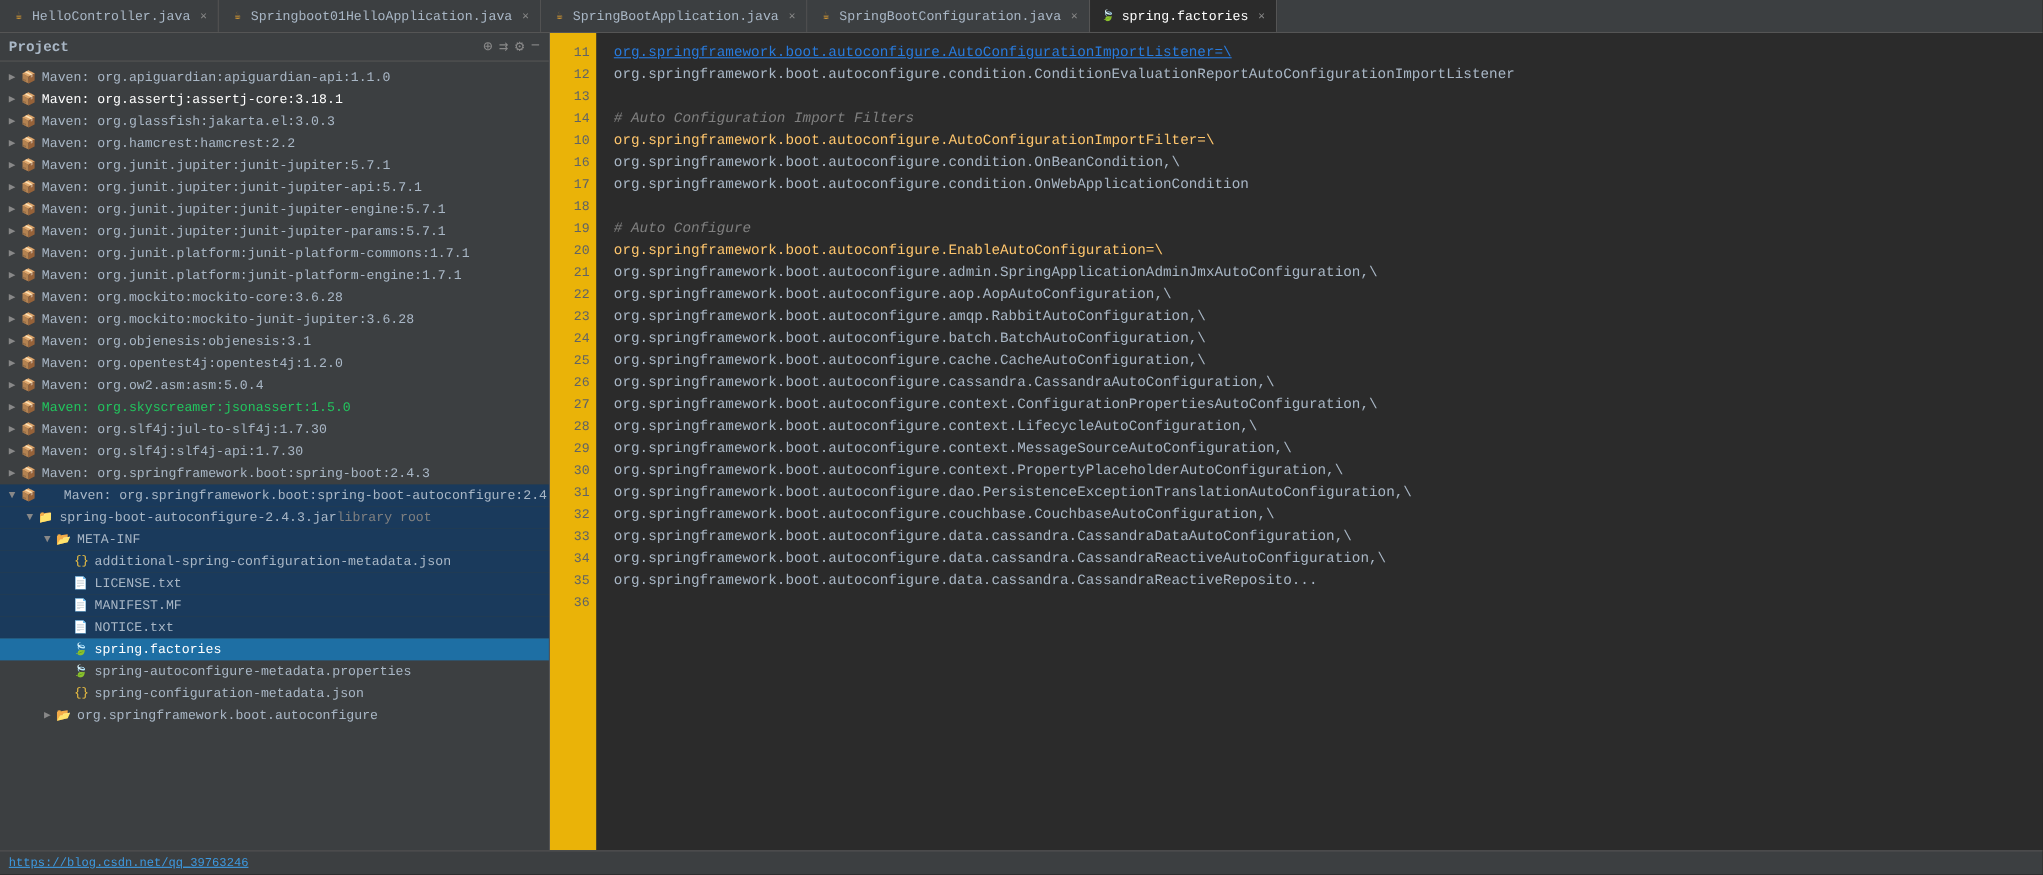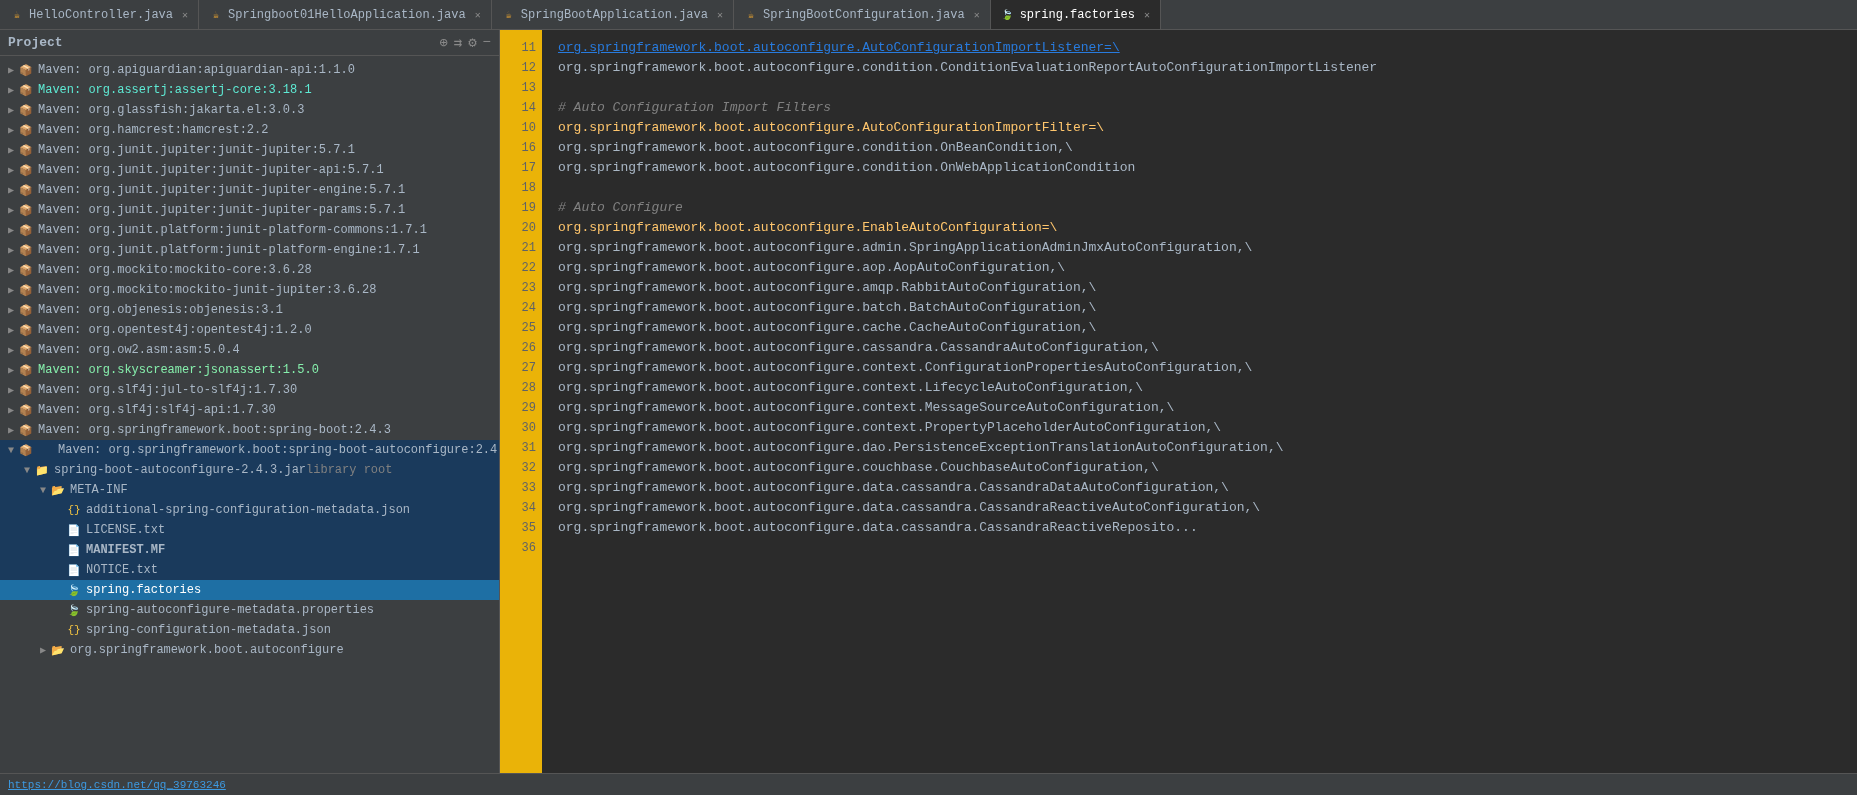--- a/index.html
+++ b/index.html
@@ -268,21 +268,21 @@
     <div class="tree-item">
           <span class="indent" style="width: 4px; display: inline-block;"></span>
           <span class="arrow">▶</span>
           <span class="item-icon maven">📦</span>
           <span style="font-size: 12px; color: rgb(169, 183, 198);">Maven: org.apiguardian:apiguardian-api:1.1.0</span>
         </div>
         <div class="tree-item">
           <span class="indent" style="width: 4px; display: inline-block;"></span>
           <span class="arrow">▶</span>
           <span class="item-icon maven">📦</span>
-          <span style="font-size: 12px; color: #5eead4;">Maven: org.assertj:assertj-core:3.18.1</span>
+          <span style="font-size: 12px; color: #ffffff;">Maven: org.assertj:assertj-core:3.18.1</span>
         </div>
         <div class="tree-item">
           <span class="indent" style="width: 4px; display: inline-block;"></span>
           <span class="arrow">▶</span>
           <span class="item-icon maven">📦</span>
           <span style="font-size: 12px; color: rgb(169, 183, 198);">Maven: org.glassfish:jakarta.el:3.0.3</span>
         </div>
         <div class="tree-item">
           <span class="indent" style="width: 4px; display: inline-block;"></span>
           <span class="arrow">▶</span>
@@ -352,21 +352,21 @@
         <div class="tree-item">
           <span class="indent" style="width: 4px; display: inline-block;"></span>
           <span class="arrow">▶</span>
           <span class="item-icon maven">📦</span>
           <span style="font-size: 12px; color: rgb(169, 183, 198);">Maven: org.ow2.asm:asm:5.0.4</span>
         </div>
         <div class="tree-item">
           <span class="indent" style="width: 4px; display: inline-block;"></span>
           <span class="arrow">▶</span>
           <span class="item-icon maven">📦</span>
-          <span style="font-size: 12px; color: #86efac;">Maven: org.skyscreamer:jsonassert:1.5.0</span>
+          <span style="font-size: 12px; color: #22c55e;">Maven: org.skyscreamer:jsonassert:1.5.0</span>
         </div>
         <div class="tree-item">
           <span class="indent" style="width: 4px; display: inline-block;"></span>
           <span class="arrow">▶</span>
           <span class="item-icon maven">📦</span>
           <span style="font-size: 12px; color: rgb(169, 183, 198);">Maven: org.slf4j:jul-to-slf4j:1.7.30</span>
         </div>
         <div class="tree-item">
           <span class="indent" style="width: 4px; display: inline-block;"></span>
           <span class="arrow">▶</span>
@@ -407,21 +407,21 @@
         <div class="tree-item highlighted">
           <span class="indent" style="width: 52px; display: inline-block;"></span>
           <span class="arrow">  </span>
           <span class="item-icon txt">📄</span>
           <span style="font-size: 12px;">LICENSE.txt</span>
         </div>
         <div class="tree-item highlighted">
           <span class="indent" style="width: 52px; display: inline-block;"></span>
           <span class="arrow">  </span>
           <span class="item-icon mf">📄</span>
-          <span style="font-size: 12px; font-weight: bold;">MANIFEST.MF</span>
+          <span style="font-size: 12px;">MANIFEST.MF</span>
         </div>
         <div class="tree-item highlighted">
           <span class="indent" style="width: 52px; display: inline-block;"></span>
           <span class="arrow">  </span>
           <span class="item-icon txt">📄</span>
           <span style="font-size: 12px;">NOTICE.txt</span>
         </div>
         <div class="tree-item selected">
           <span class="indent" style="width: 52px; display: inline-block;"></span>
           <span class="arrow">  </span>

